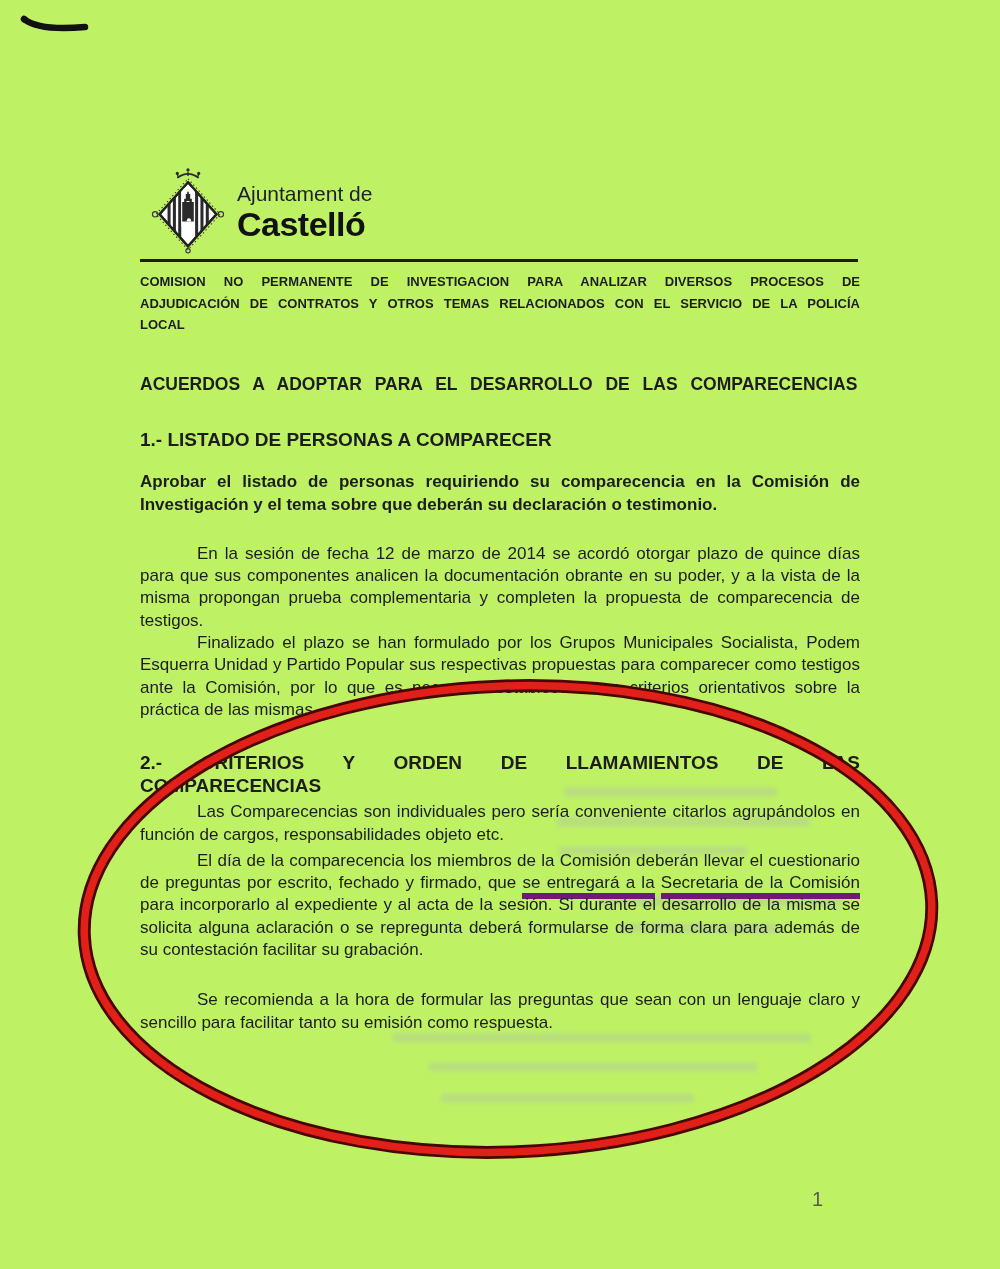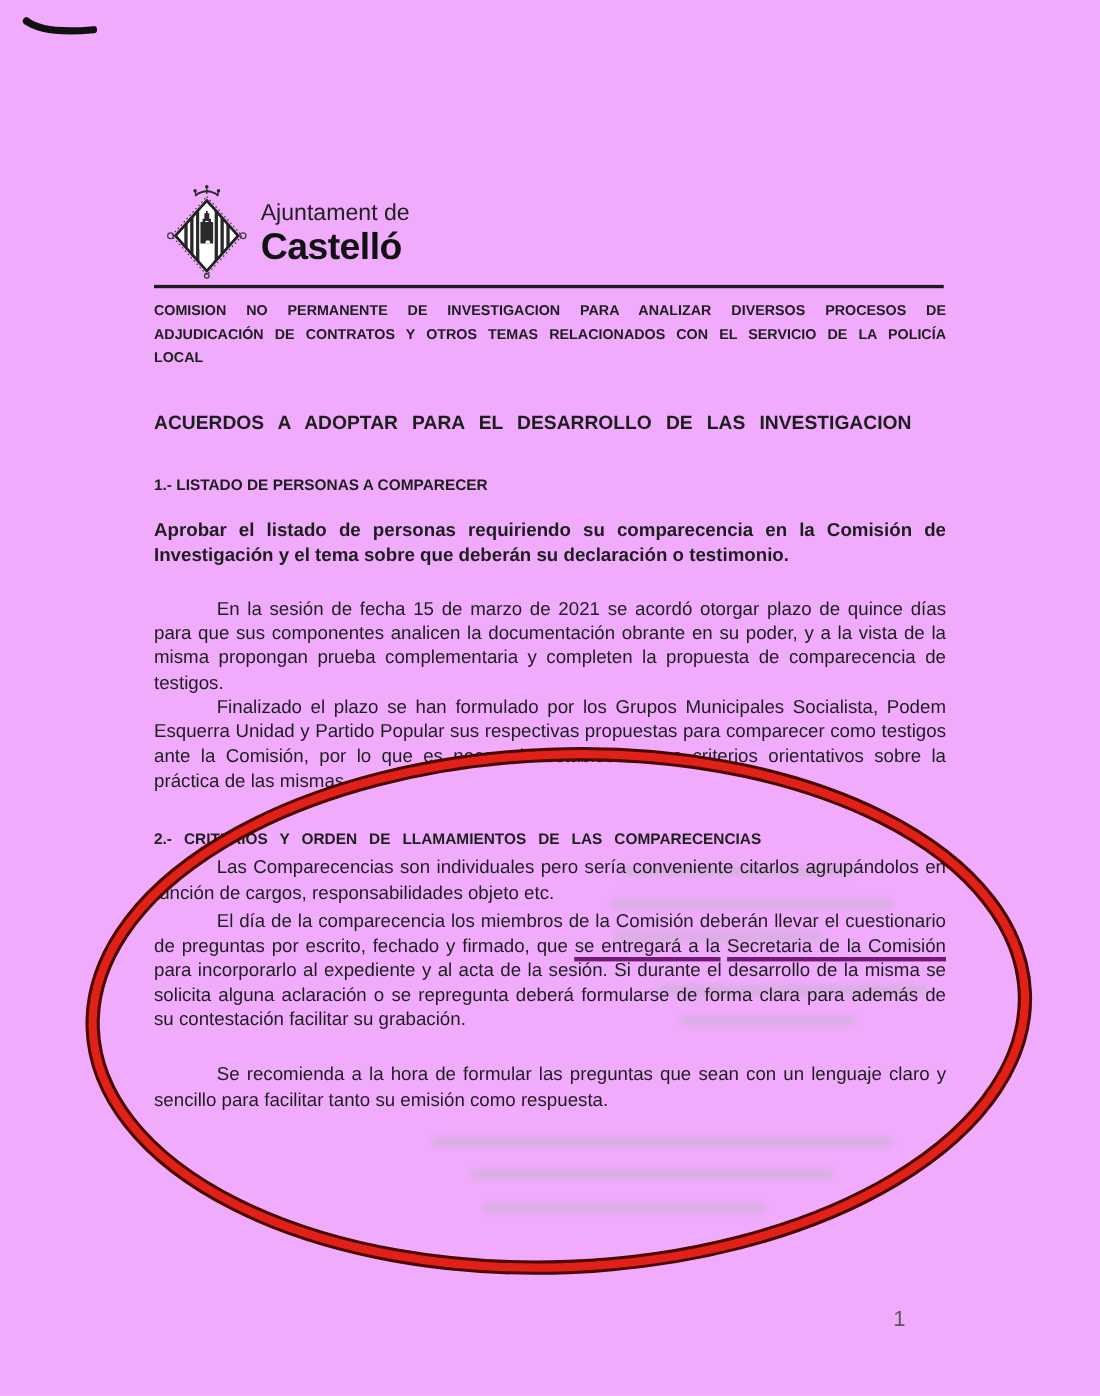--- a/index.html
+++ b/index.html
@@ -4,21 +4,21 @@
 <style>
   html,body{margin:0;padding:0;}
   body{
     width:1000px;height:1269px;
     background:#ffffff;
     font-family:"Liberation Sans",sans-serif;
     color:#1d1d1d;
     position:relative;
     overflow:hidden;
   }
-  .page{position:absolute;inset:0;background:#f0abfc;}
+  .page{position:absolute;inset:0;background:#bef264;}
 
   
   .scan-mark{position:absolute;left:0;top:0;}
 
   
   .ghost{
     position:absolute;height:10px;border-radius:5px;
     background:#aeb3b6;opacity:.30;filter:blur(2px);
   }
 
@@ -32,33 +32,33 @@
   .rule{position:absolute;left:140px;top:259px;width:718px;height:3px;background:#1b1b1b;}
 
   
   .content{
     position:absolute;left:140px;top:271px;width:720px;
     font-size:17px;line-height:22.3px;text-align:justify;
   }
   .content p{margin:0;}
   .title{font-weight:bold;font-size:13px;line-height:21.5px;word-spacing:6px;}
   .subtitle{font-weight:bold;font-size:17.5px;line-height:21.5px;word-spacing:8px;margin-top:38px !important;}
-  .h{font-weight:bold;font-size:14px;}
+  .h{font-weight:bold;font-size:19px;}
   .h1{margin-top:34px !important;}
   .lead{font-weight:bold;margin-top:20px !important;}
   .p1{margin-top:27px !important;text-indent:57px;}
   .p2{text-indent:57px;}
   .h2{margin-top:30px !important;word-spacing:7px;line-height:23px;}
   .p3{margin-top:4px !important;text-indent:57px;}
   .h3{margin-top:27px !important;}
   .p4{margin-top:4px !important;text-indent:57px;}
   .p5{margin-top:28px !important;text-indent:57px;}
 
   .redline{
-    border-bottom:4px solid #701a75;
+    border-bottom:6px solid #701a75;
     padding-bottom:1px;
   }
 
   .pagenum{
     position:absolute;left:812px;top:1188px;
     font-size:20px;color:#5a5a5a;
   }
 
   .annot{position:absolute;left:0;top:0;pointer-events:none;}
 </style>
@@ -119,25 +119,25 @@
     <div class="logo-text">
       <span class="logo-line1">Ajuntament de</span>
       <span class="logo-line2">Castelló</span>
     </div>
   </header>
 
   <div class="rule"></div>
 
   <main class="content">
     <p class="title">COMISION NO PERMANENTE DE INVESTIGACION PARA ANALIZAR DIVERSOS PROCESOS DE ADJUDICACIÓN DE CONTRATOS Y OTROS TEMAS RELACIONADOS CON EL SERVICIO DE LA POLICÍA LOCAL</p>
-    <p class="subtitle">ACUERDOS A ADOPTAR PARA EL DESARROLLO DE LAS INVESTIGACION</p>
+    <p class="subtitle">ACUERDOS A ADOPTAR PARA EL DESARROLLO DE LAS COMPARECENCIAS</p>
 
     <p class="h h1">1.- LISTADO DE PERSONAS A COMPARECER</p>
     <p class="lead">Aprobar el listado de personas requiriendo su comparecencia en la Comisión de Investigación y el tema sobre que deberán su declaración o testimonio.</p>
-    <p class="p1">En la sesión de fecha 15 de marzo de 2021 se acordó otorgar plazo de quince días para que sus componentes analicen la documentación obrante en su poder, y a la vista de la misma propongan prueba complementaria y completen la propuesta de comparecencia de testigos.</p>
+    <p class="p1">En la sesión de fecha 12 de marzo de 2014 se acordó otorgar plazo de quince días para que sus componentes analicen la documentación obrante en su poder, y a la vista de la misma propongan prueba complementaria y completen la propuesta de comparecencia de testigos.</p>
     <p class="p2">Finalizado el plazo se han formulado por los Grupos Municipales Socialista, Podem Esquerra Unidad y Partido Popular sus respectivas propuestas para comparecer como testigos ante la Comisión, por lo que es necesario establecer unos criterios orientativos sobre la práctica de las mismas.</p>
 
     <p class="h h2">2.- CRITERIOS Y ORDEN DE LLAMAMIENTOS DE LAS COMPARECENCIAS</p>
     <p class="p3">Las Comparecencias son individuales pero sería conveniente citarlos agrupándolos en función de cargos, responsabilidades objeto etc.</p>
 
     <p class="p4"><span>El día de la comparecencia los miembros de la Comisión deberán llevar el cuestionario de preguntas por escrito, fechado y firmado, que </span><span class="redline">se entregará a la</span><span> </span><span class="redline">Secretaria de la Comisión</span><span> para incorporarlo al expediente y al acta de la sesión. Si durante el desarrollo de la misma se solicita alguna aclaración o se repregunta deberá formularse de forma clara para además de su contestación facilitar su grabación.</span></p>
     <p class="p5">Se recomienda a la hora de formular las preguntas que sean con un lenguaje claro y sencillo para facilitar tanto su emisión como respuesta.</p>
   </main>
 
   <div class="pagenum">1</div>

